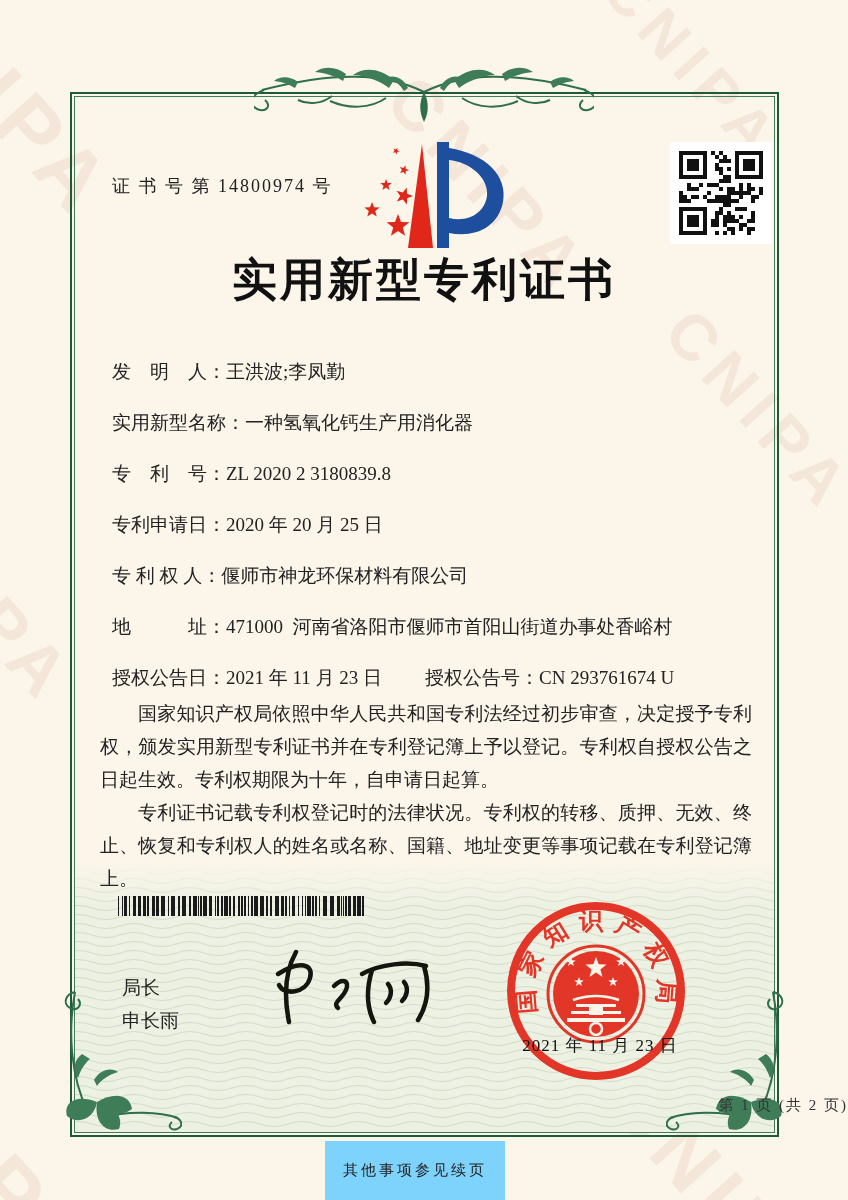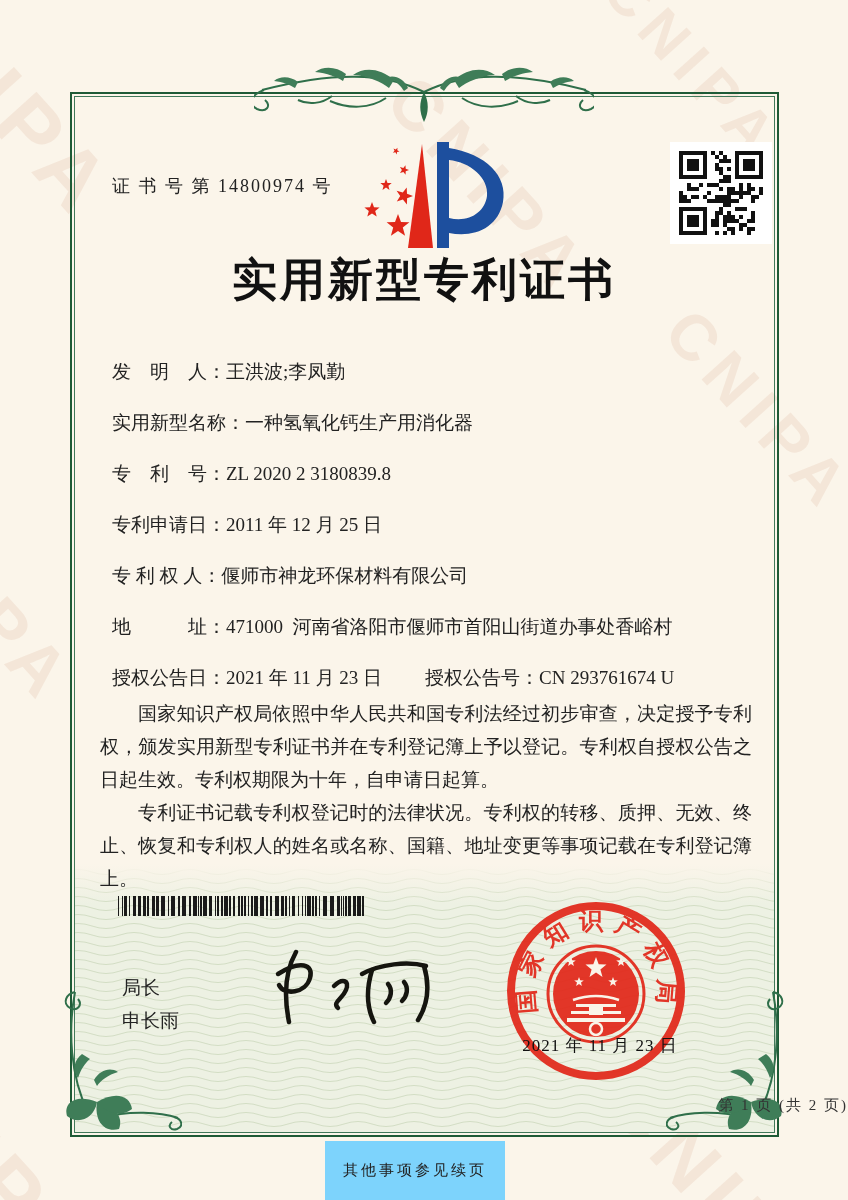--- a/index.html
+++ b/index.html
@@ -313,21 +313,21 @@
   <div class="frow">
     <span class="lab">实用新型名称：</span>
     <span class="val">一种氢氧化钙生产用消化器</span>
   </div>
   <div class="frow">
     <span class="lab">专　利　号：</span>
     <span class="val">ZL 2020 2 3180839.8</span>
   </div>
   <div class="frow">
     <span class="lab">专利申请日：</span>
-    <span class="val">2011 年 12 月 25 日</span>
+    <span class="val">2020 年 20 月 25 日</span>
   </div>
   <div class="frow">
     <span class="lab">专 利 权 人：</span>
     <span class="val">偃师市神龙环保材料有限公司</span>
   </div>
   <div class="frow">
     <span class="lab">地　　　址：</span>
     <span class="val">471000  河南省洛阳市偃师市首阳山街道办事处香峪村</span>
   </div>
   <div class="frow">

